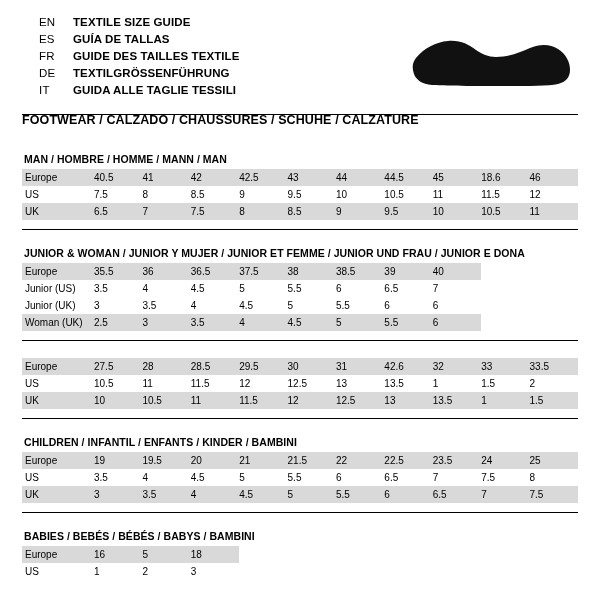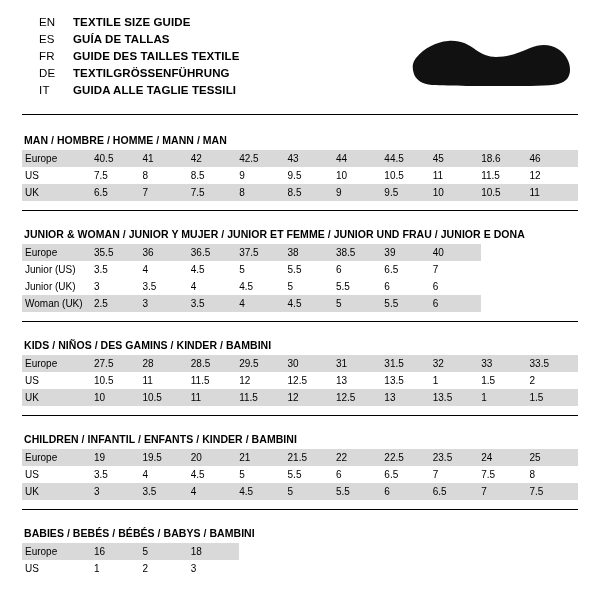--- a/index.html
+++ b/index.html
@@ -64,21 +64,21 @@
     font-size: 12.5px;
     font-weight: 700;
     letter-spacing: .1px;
   }
 
   
   .block {
     margin-top: 17px;
   }
   .block.first {
-    margin-top: 19px;
+    margin-top: 38px;
   }
   .block-title {
     font-size: 10.5px;
     font-weight: 700;
     letter-spacing: .05px;
     margin-bottom: 4px;
     padding-left: 2px;
   }
   table {
     border-collapse: collapse;
@@ -140,20 +140,21 @@
     <div class="shoe-wrap">
       <svg viewBox="0 0 200 72" width="200" height="72" aria-hidden="true">
         <path fill="#111111" d="M38,36 C46,26 58,20 70,19 C82,18 90,22 98,28 C104,32 110,35 118,35
           C132,35 142,30 152,26 C162,22 172,22 180,27 C188,32 192,40 192,48
           C192,55 188,60 180,62 C170,64 150,64 128,64 C104,64 72,64 54,63
           C44,62 38,58 36,52 C34,46 34,41 38,36 Z"></path>
         <path fill="#ffffff" d="M56,30 C62,26 70,24 76,25 C72,28 66,31 60,34 Z" opacity="0.0"></path>
       </svg>
     </div>
 
+    <div class="section-title">FOOTWEAR / CALZADO / CHAUSSURES / SCHUHE / CALZATURE</div>
   </div>
 
   <hr class="hr" style="margin-top:14px">
 
   <div id="blocks">
       <div class="block first">
         <div class="block-title">MAN / HOMBRE / HOMME / MANN / MAN</div>
         <table>
           <colgroup>
             <col style="width: 72px;">
@@ -279,21 +280,20 @@
               <td>5.5</td>
               <td>6</td>
               <td style="background: rgb(255, 255, 255);"></td>
               <td style="background: rgb(255, 255, 255);"></td>
             </tr>
           </tbody>
         </table>
       </div>
       <hr class="hr" style="margin-top: 9px;">
       <div class="block">
-        <div class="block-title">KIDS / NIÑOS / DES GAMINS / KINDER / BAMBINI</div>
         <table>
           <colgroup>
             <col style="width: 72px;">
             <col style="width: 48.4px;">
             <col style="width: 48.4px;">
             <col style="width: 48.4px;">
             <col style="width: 48.4px;">
             <col style="width: 48.4px;">
             <col style="width: 48.4px;">
             <col style="width: 48.4px;">
@@ -303,21 +303,21 @@
           </colgroup>
           <tbody>
             <tr class="shaded">
               <td class="lbl">Europe</td>
               <td>27.5</td>
               <td>28</td>
               <td>28.5</td>
               <td>29.5</td>
               <td>30</td>
               <td>31</td>
-              <td>31.5</td>
+              <td>42.6</td>
               <td>32</td>
               <td>33</td>
               <td>33.5</td>
             </tr>
             <tr class="plain">
               <td class="lbl">US</td>
               <td>10.5</td>
               <td>11</td>
               <td>11.5</td>
               <td>12</td>

